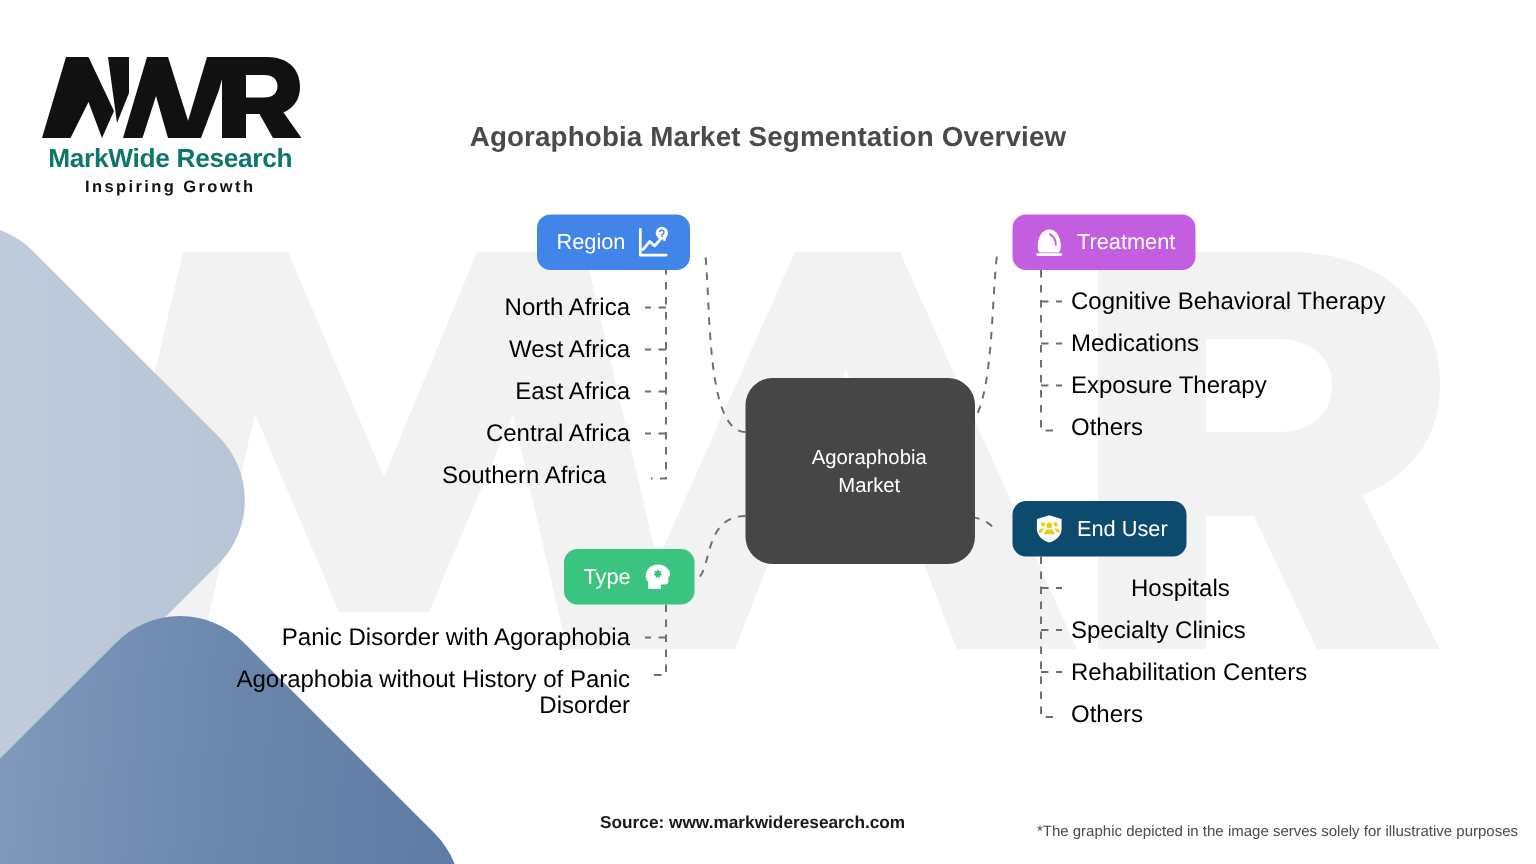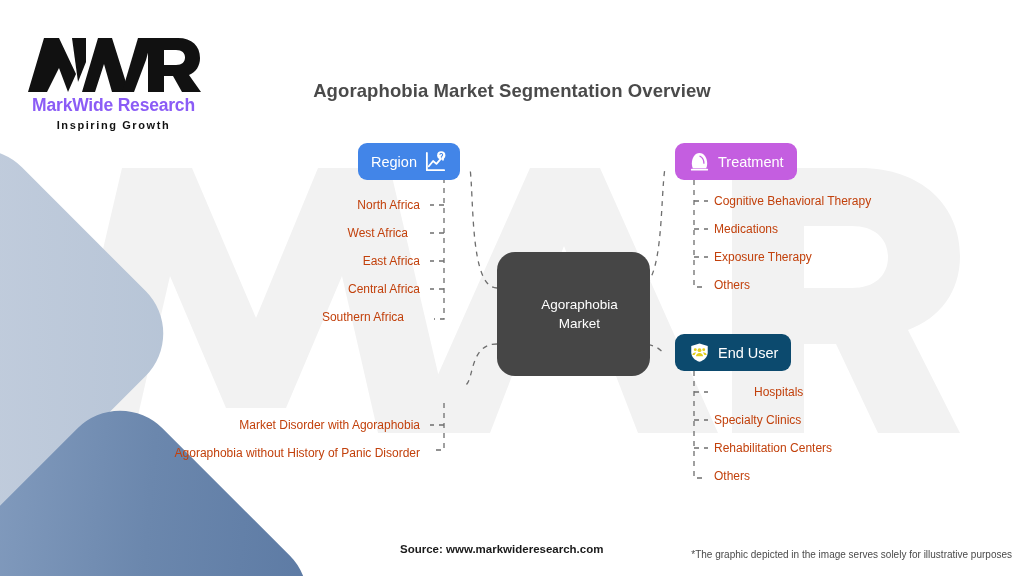--- a/index.html
+++ b/index.html
@@ -66,21 +66,21 @@
     left: 26px;
     top: 32px;
     width: 175px;
     z-index: 5;
     text-align: center;
   }
   .logo-mark { display: block; }
   .logo-name {
     font-size: 17.5px;
     font-weight: bold;
-    color: #8b5cf6;
+    color: #0f766e;
     letter-spacing: -0.2px;
     margin-top: 1px;
     white-space: nowrap;
   }
   .logo-tag {
     font-size: 11px;
     font-weight: bold;
     color: #121212;
     letter-spacing: 1.6px;
     margin-top: 3px;
@@ -158,22 +158,22 @@
     flex: 0 0 auto;
   }
   .badge-region   { left: 358px; top: 143px; background: #4285e8; }
   .badge-treatment{ left: 675px; top: 143px; background: #c45ee0; }
   .badge-type     { left: 376px; top: 366px; background: #3bc47f; }
   .badge-enduser  { left: 675px; top: 334px; background: #0c4a6e; }
 
   
   .leaf {
     position: absolute;
-    font-size: 12px;
-    color: #c2410c;
+    font-size: 16px;
+    color: #000000;
     line-height: 17px;
     z-index: 5;
     white-space: nowrap;
   }
   .leaf-right { text-align: left; }
   .leaf-left  { text-align: right; white-space: normal; }
 
   
   .source {
     position: absolute;
@@ -281,48 +281,57 @@
     <span class="b-ico">
       <svg width="23" height="23" viewBox="0 0 24 24">
         <path d="M12 3.2 C 7.2 3.2 4 8.4 4 14.2 C4 16.6 4.6 18.3 5.2 19.1 L18.8 19.1 C19.4 18.3 20 16.6 20 14.2 C20 8.4 16.8 3.2 12 3.2 Z" fill="#ffffff"></path>
         <path d="M12.5 6.5 C 15.3 8.0 16.6 11.0 16.6 13.8" fill="none" stroke="#c45ee0" stroke-width="1.35" stroke-linecap="round"></path>
         <rect x="3" y="19.6" width="18" height="1.9" rx="0.95" fill="#ffffff"></rect>
       </svg>
     </span>
     <span>Treatment</span>
   </div>
 
+  <div class="badge badge-type">
+    <span>Type</span>
+    <span class="b-ico">
+      <svg width="23" height="23" viewBox="0 0 24 24">
+        <path d="M12.2 3.4 C7.4 3.4 3.6 7.0 3.6 11.3 C3.6 13.2 4.3 14.6 5.4 15.7 L5.4 20.6 L14.2 20.6 L14.2 17.4 L16.9 17.4 C18.4 17.4 19.4 16.5 19.4 15.1 L19.4 12.1 C20.1 11.8 20.6 11.2 20.6 10.4 C20.6 6.5 16.9 3.4 12.2 3.4 Z" fill="#ffffff"></path>
+        <path d="M12.0 6.6 L12.9 8.1 L14.6 7.9 L14.0 9.5 L15.3 10.6 L13.6 11.2 L13.6 12.9 L12.1 12.0 L10.7 13.0 L10.6 11.3 L9.0 10.7 L10.2 9.5 L9.6 7.9 L11.3 8.1 Z" fill="#3bc47f"></path>
+      </svg>
+    </span>
+  </div>
 
   <div class="badge badge-enduser">
     <span class="b-ico">
       <svg width="23" height="23" viewBox="0 0 24 24">
         <path d="M12 2.6 L20.6 5.3 L20.6 12.0 C20.6 16.6 16.9 20.3 12 21.6 C7.1 20.3 3.4 16.6 3.4 12.0 L3.4 5.3 Z" fill="#ffffff"></path>
         <circle cx="12" cy="9.6" r="2.0" fill="#e3ce1c"></circle>
         <circle cx="7.6" cy="9.0" r="1.5" fill="#e3ce1c"></circle>
         <circle cx="16.4" cy="9.0" r="1.5" fill="#e3ce1c"></circle>
         <path d="M8.3 15.8 C8.3 13.8 9.9 12.4 12 12.4 C14.1 12.4 15.7 13.8 15.7 15.8 Z" fill="#e3ce1c"></path>
         <path d="M4.6 14.6 C4.6 13.0 5.8 11.9 7.4 11.9 C7.9 11.9 8.3 12.0 8.6 12.2 C7.7 12.9 7.1 13.7 6.9 14.6 Z" fill="#e3ce1c"></path>
         <path d="M19.4 14.6 C19.4 13.0 18.2 11.9 16.6 11.9 C16.1 11.9 15.7 12.0 15.4 12.2 C16.3 12.9 16.9 13.7 17.1 14.6 Z" fill="#e3ce1c"></path>
       </svg>
     </span>
     <span>End User</span>
   </div>
 
   <div class="leaf leaf-left" style="left:184px; top:197px; width:236px;">North Africa</div>
-  <div class="leaf leaf-left" style="left:172px; top:225px; width:236px;">West Africa</div>
+  <div class="leaf leaf-left" style="left:184px; top:225px; width:236px;">West Africa</div>
   <div class="leaf leaf-left" style="left:184px; top:253px; width:236px;">East Africa</div>
   <div class="leaf leaf-left" style="left:184px; top:281px; width:236px;">Central Africa</div>
   <div class="leaf leaf-left" style="left:168px; top:309px; width:236px;">Southern Africa</div>
 
   <div class="leaf leaf-right" style="left:714px; top:193px;">Cognitive Behavioral Therapy</div>
   <div class="leaf leaf-right" style="left:714px; top:221px;">Medications</div>
   <div class="leaf leaf-right" style="left:714px; top:249px;">Exposure Therapy</div>
   <div class="leaf leaf-right" style="left:714px; top:277px;">Others</div>
 
-  <div class="leaf leaf-left" style="left:150px; top:417px; width:270px;">Market Disorder with Agoraphobia</div>
+  <div class="leaf leaf-left" style="left:150px; top:417px; width:270px;">Panic Disorder with Agoraphobia</div>
   <div class="leaf leaf-left" style="left:150px; top:445px; width:270px;">Agoraphobia without History of Panic Disorder</div>
 
   <div class="leaf leaf-right" style="left:754px; top:384px;">Hospitals</div>
   <div class="leaf leaf-right" style="left:714px; top:412px;">Specialty Clinics</div>
   <div class="leaf leaf-right" style="left:714px; top:440px;">Rehabilitation Centers</div>
   <div class="leaf leaf-right" style="left:714px; top:468px;">Others</div>
 
   <div class="source">Source: www.markwideresearch.com</div>
   <div class="disclaimer">*The graphic depicted in the image serves solely for illustrative purposes</div>
 

